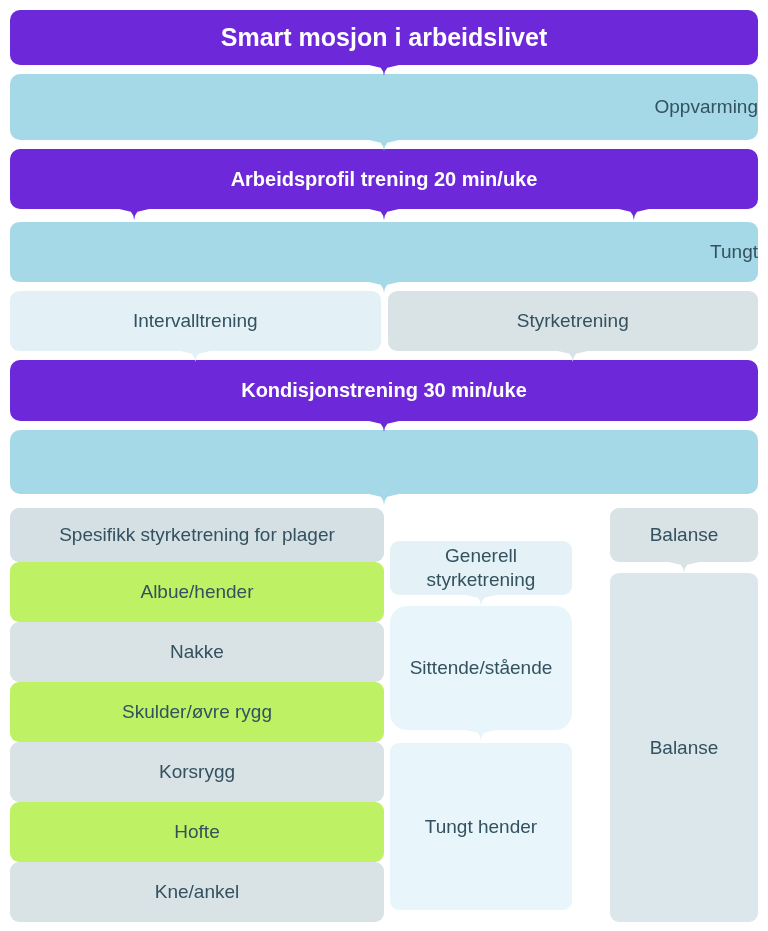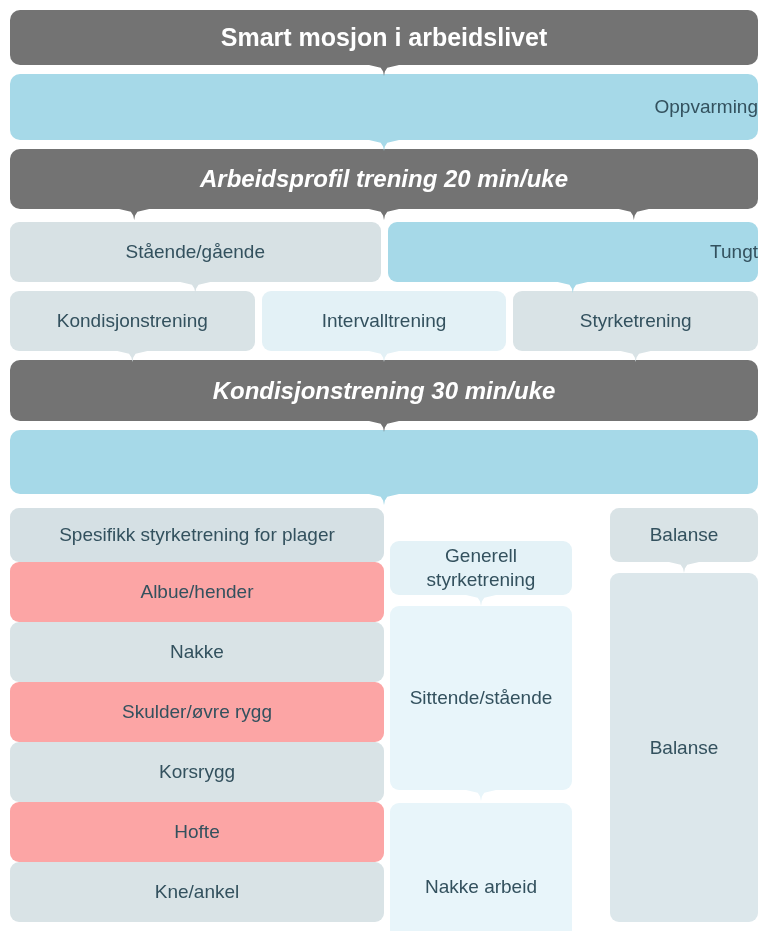--- a/index.html
+++ b/index.html
@@ -14,52 +14,52 @@
   }
   .block,.cell{
     position:relative;
     display:flex;align-items:center;justify-content:center;
     text-align:center;
     box-sizing:border-box;
   }
   .block{border-radius:10px;}
   .cell{border-radius:9px;}
   .lbl{color:#33515E;font-size:19px;line-height:1.25;}
-  .lbl-white{color:#FFFFFF;font-weight:bold;font-size:24px;font-style:italic;}
+  .lbl-white{color:#FFFFFF;font-weight:bold;font-size:20px;}
   .lbl-title{color:#FFFFFF;font-weight:bold;font-size:25px;}
   
   .tail{
     position:absolute;top:100%;width:30px;height:11px;margin-left:-15px;
     background:inherit;z-index:2;display:block;
     clip-path:polygon(0 0,100% 0,61% 26%,53% 60%,50% 100%,47% 60%,39% 26%);
   }
   
-  .c-dark  {background:#737373;}
+  .c-dark  {background:#6d28d9;}
   .c-lblue {background:#A6D9E8;justify-content:flex-end;}
   .c-gray  {background:#D7E1E4;}
   .c-pale  {background:#E3F1F6;}
   .c-hgray {background:#D5E0E4;}
-  .c-rlight{background:#fca5a5;}
+  .c-rlight{background:#bef264;}
   .c-rgray {background:#D9E3E6;}
   .c-mhdr  {background:#E4F2F7;}
   .c-mblk  {background:#E8F5FA;}
   .c-bal   {background:#DCE7EB;}
   
   .h55{height:55px;} .h66{height:66px;} .h60{height:60px;}
   .h61{height:61px;} .h64{height:64px;} .h54{height:54px;}
   .mt9{margin-top:9px;} .mt11{margin-top:11px;} .mt13{margin-top:13px;} .mt14{margin-top:14px;}
   .row{display:flex;gap:7px;}
   .row .block{flex:1;border-radius:9px;}
   .bottom{display:flex;gap:6px;}
   .colL{width:374px;display:flex;flex-direction:column;}
   .colM{width:182px;display:flex;flex-direction:column;margin-top:33px;}
   .colR{flex:1;display:flex;flex-direction:column;margin-left:32px;}
   .colL .cell{height:60px;}
   .colL .cell.h54{height:54px;}
-  .bigM1{height:184px;}
+  .bigM1{height:124px;border-radius:17px;}
   .bigM2{height:167px;}
   .tallR{height:349px;}
 </style>
 </head>
 <body>
 
 <div class="page">
 
   <div class="block c-dark h55">
     <span class="lbl-title">Smart mosjon i arbeidslivet</span>
@@ -72,35 +72,27 @@
   </div>
 
   <div class="block c-dark h60 mt9">
     <span class="lbl-white">Arbeidsprofil trening 20 min/uke</span>
     <i class="tail" style="left:16.6%"></i>
     <i class="tail" style="left:50%"></i>
     <i class="tail" style="left:83.4%"></i>
   </div>
 
   <div class="row mt13">
-    <div class="block c-gray h60">
-      <span class="lbl">Stående/gående</span>
-      <i class="tail" style="left:50%"></i>
-    </div>
     <div class="block c-lblue h60">
       <span class="lbl">Tungt</span>
       <i class="tail" style="left:50%"></i>
     </div>
   </div>
 
   <div class="row mt9">
-    <div class="block c-rgray h60">
-      <span class="lbl">Kondisjonstrening</span>
-      <i class="tail" style="left:50%"></i>
-    </div>
     <div class="block c-pale h60">
       <span class="lbl">Intervalltrening</span>
       <i class="tail" style="left:50%"></i>
     </div>
     <div class="block c-rgray h60">
       <span class="lbl">Styrketrening</span>
       <i class="tail" style="left:50%"></i>
     </div>
   </div>
 
@@ -142,21 +134,21 @@
     <div class="colM">
       <div class="cell c-mhdr h54">
         <span class="lbl">Generell styrketrening</span>
         <i class="tail" style="left:50%"></i>
       </div>
       <div class="cell c-mblk bigM1 mt11">
         <span class="lbl">Sittende/stående</span>
         <i class="tail" style="left:50%"></i>
       </div>
       <div class="cell c-mblk bigM2 mt13">
-        <span class="lbl">Nakke arbeid</span>
+        <span class="lbl">Tungt hender</span>
       </div>
     </div>
 
     <div class="colR">
       <div class="cell c-rgray h54">
         <span class="lbl">Balanse</span>
         <i class="tail" style="left:50%"></i>
       </div>
       <div class="cell c-bal tallR mt11">
         <span class="lbl">Balanse</span>

